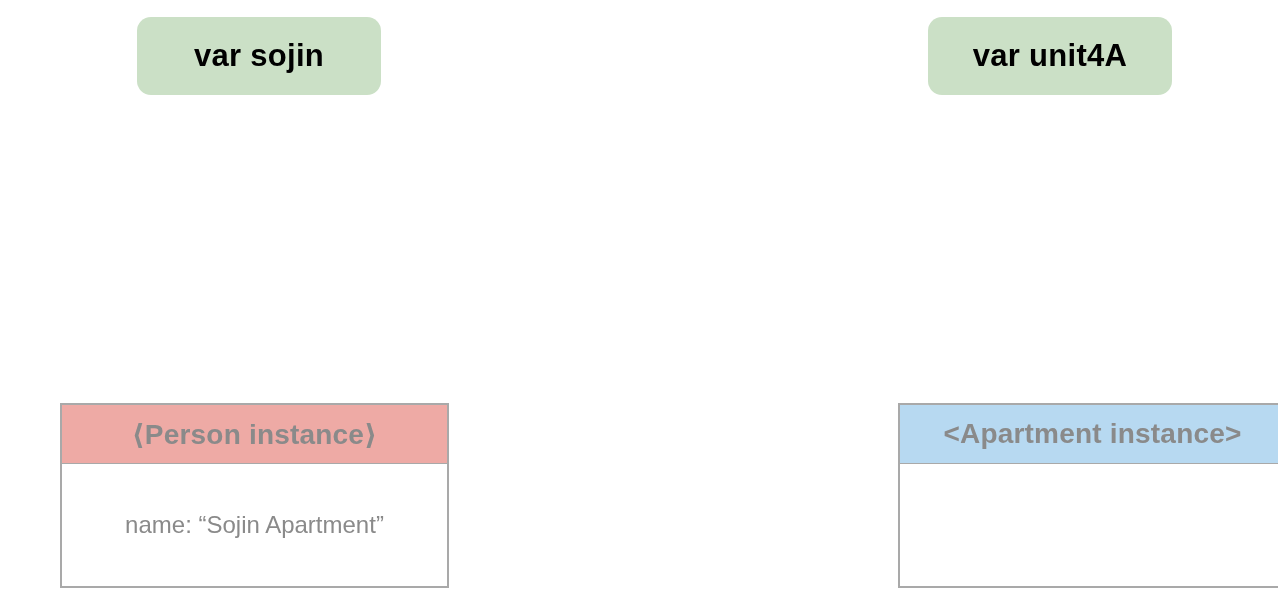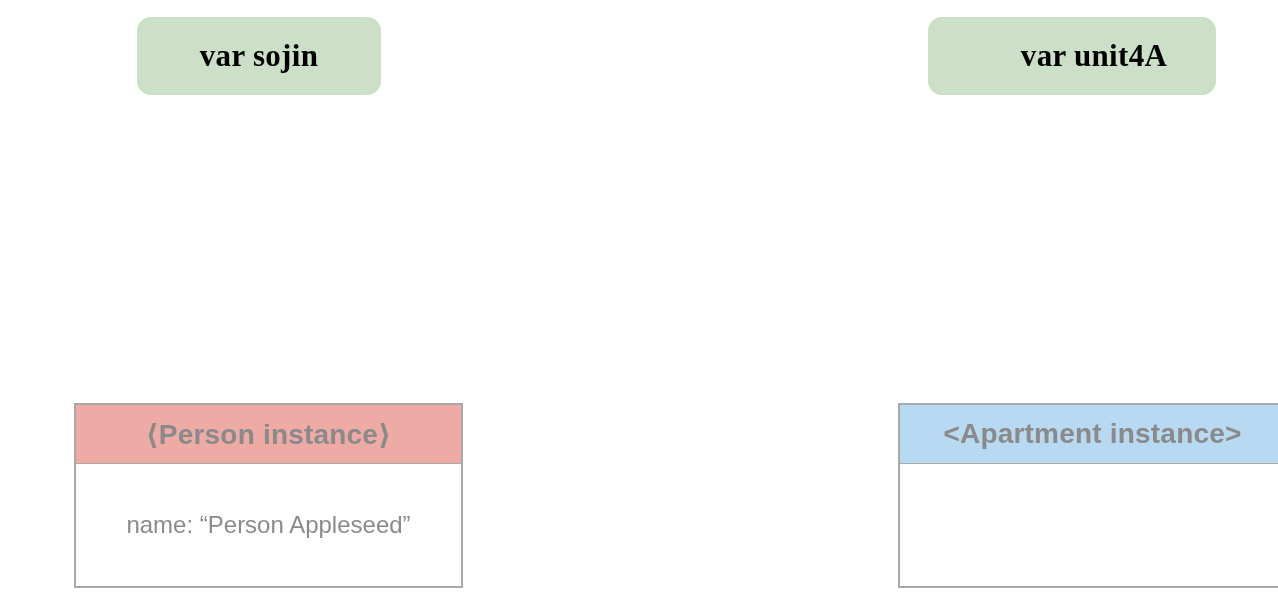--- a/index.html
+++ b/index.html
@@ -18,42 +18,41 @@
   .var-pill {
     position: absolute;
     top: 17px;
     width: 244px;
     height: 78px;
     background: var(--variable-box-bg, #cbe0c6);
     border-radius: 14px;
     display: flex;
     align-items: center;
     justify-content: center;
-    font-family: Liberation Serif, serif;
   }
   .pill-left  { left: 137px; }
-  .pill-right { left: 928px; padding-left: 44px; }
+  .pill-right { left: 928px; }
   .var-label {
     font-size: 31px;
     font-weight: 700;
     color: var(--variable-text, #000000);
     letter-spacing: 0.3px;
   }
   .instance-table {
     position: absolute;
     top: 403px;
     width: 389px;
     height: 185px;
     box-sizing: border-box;
     border: 2px solid var(--table-border, #a9a9a9);
     background: #ffffff;
     display: flex;
     flex-direction: column;
   }
-  .table-left  { left: 74px; }
+  .table-left  { left: 60px; }
   .table-right { left: 858px; margin-left: 40px; }
   .table-header {
     flex: 0 0 59px;
     display: flex;
     align-items: center;
     justify-content: center;
     font-size: 28px;
     font-weight: 700;
     color: var(--header-text, #8a8a8a);
     border-bottom: 1.5px solid var(--table-border, #a9a9a9);
@@ -87,21 +86,21 @@
 
   <div class="var-pill pill-right">
     <span class="var-label">var unit4A</span>
   </div>
 
   <div class="instance-table table-left">
     <div class="table-header person-header">
       <span>⟨Person instance⟩</span>
     </div>
     <div class="table-row">
-      <span>name: “Person Appleseed”</span>
+      <span>name: “Sojin Apartment”</span>
     </div>
   </div>
 
   <div class="instance-table table-right">
     <div class="table-header apartment-header">
       <span>&lt;Apartment instance&gt;</span>
     </div>
   </div>
 
 </div>

